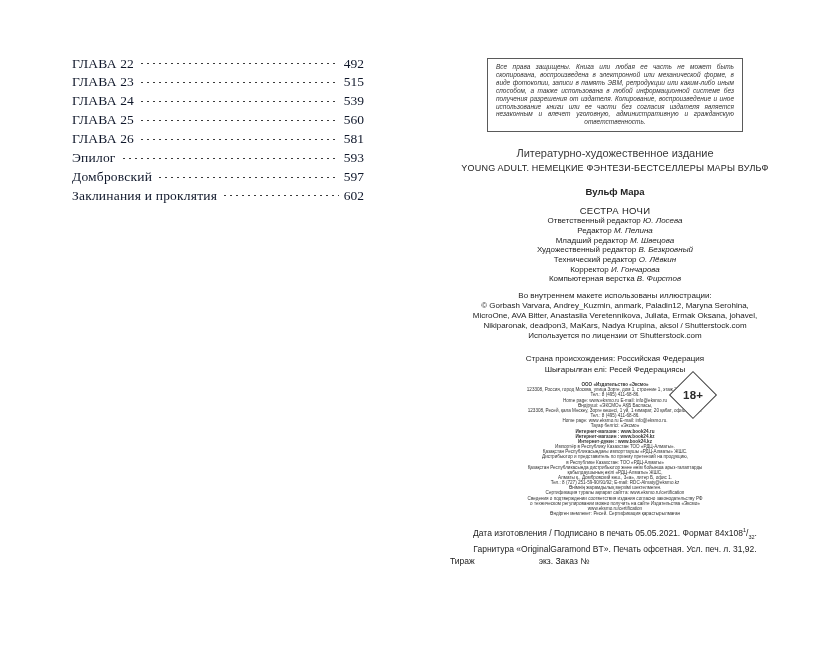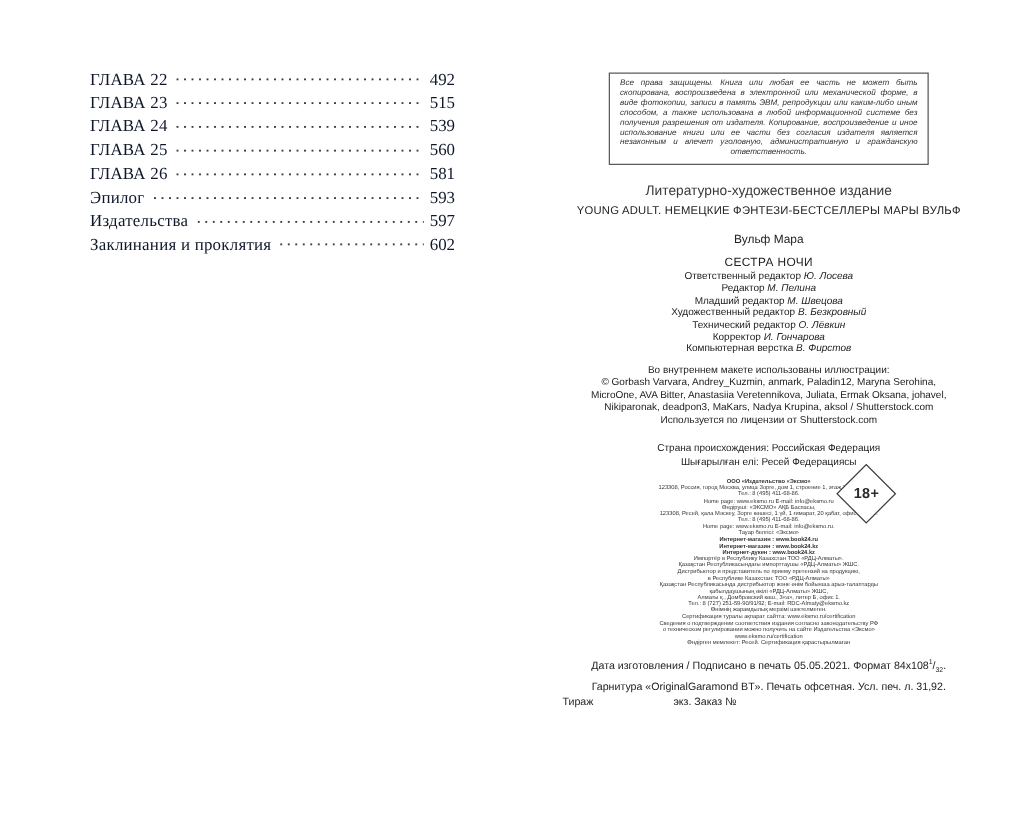--- a/index.html
+++ b/index.html
@@ -41,21 +41,21 @@
     border:1px solid #5a5a5a;
     padding:4px 8px 5px;
     font-size:6.5px; line-height:7.9px;
     font-style:italic;
     text-align:justify; text-align-last:center;
     color:#333;
   }
 
   .edition    { margin-top:15px; font-size:11px; color:#3a3a3a; }
   .series     { margin-top:4px;  font-size:9px; letter-spacing:.2px; }
-  .author     { margin-top:13px; font-size:9.5px; font-weight:normal; }
+  .author     { margin-top:13px; font-size:9.5px; font-weight:bold; }
   .booktitle  { margin-top:8px;  font-size:9.5px; font-weight:normal; letter-spacing:.3px; }
 
   .credits    { font-size:8px; line-height:9.7px; }
   .credits i  { font-style:italic; }
 
   .illu       { margin-top:7px; font-size:8px; line-height:10px; }
   .license    { font-size:8px; line-height:10px; }
 
   .origin     { margin-top:12px; font-size:8px; line-height:11px; }
 
@@ -110,21 +110,21 @@
     <span class="toc-label">ГЛАВА 26</span>
     <span class="toc-dots"></span>
     <span class="toc-page">581</span>
   </div>
   <div class="toc-row">
     <span class="toc-label">Эпилог</span>
     <span class="toc-dots"></span>
     <span class="toc-page">593</span>
   </div>
   <div class="toc-row">
-    <span class="toc-label">Издательства</span>
+    <span class="toc-label">Домбровский</span>
     <span class="toc-dots"></span>
     <span class="toc-page">597</span>
   </div>
   <div class="toc-row">
     <span class="toc-label">Заклинания и проклятия</span>
     <span class="toc-dots"></span>
     <span class="toc-page">602</span>
   </div>
 </div>
 

